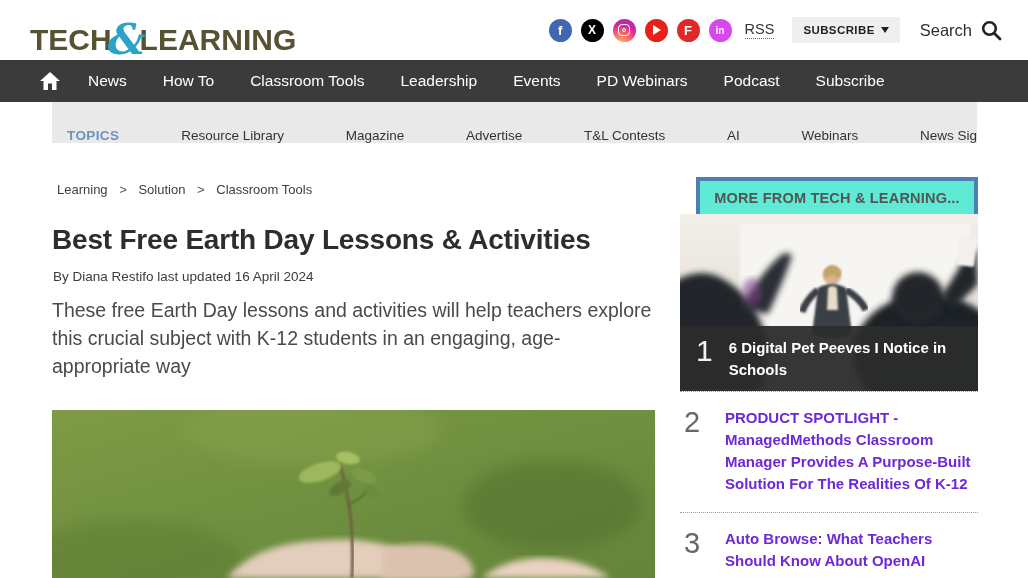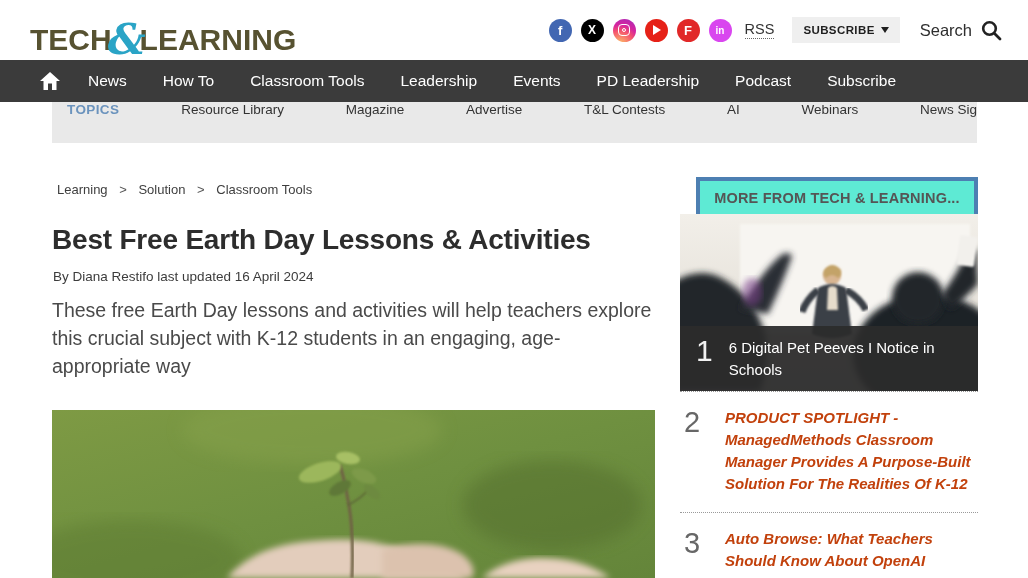--- a/index.html
+++ b/index.html
@@ -36,21 +36,21 @@
                border-top:6px solid #1f1f1f; margin-left:6px; }
   .search { margin-left:20px; display:flex; align-items:center; cursor:pointer; }
   .search-label { font-size:16.5px; color:#2e2e2e; margin-right:9px; }
   
   .nav { position:absolute; top:60px; left:0; width:100%; height:42px; background:#3b3b3b;
          display:flex; align-items:center; padding-left:40px; }
   .nav-home { display:flex; align-items:center; margin-right:28px; cursor:pointer; }
   .nav a { color:#fff; text-decoration:none; font-size:15.5px; margin-right:36px; white-space:nowrap; }
   
   .topics { position:absolute; top:102px; left:52px; width:925px; height:41px; background:#e9e9e9;
-            display:flex; align-items:flex-start; justify-content:space-between;
+            display:flex; align-items:flex-end; justify-content:space-between;
             padding-left:15px; font-size:13.5px; overflow:hidden; }
   .topics-label { color:#6b93bd; font-weight:bold; letter-spacing:0.4px; cursor:pointer; white-space:nowrap; }
   .topics a { color:#333; text-decoration:none; white-space:nowrap; }
   
   .breadcrumb { position:absolute; top:182px; left:57px; font-size:13px; color:#3e3e3e; }
   .breadcrumb span.crumb { cursor:pointer; }
   .breadcrumb span.sep { margin:0 8px; color:#555; }
   .article-title { position:absolute; top:224px; left:52px; width:620px; font-size:28px;
                    font-weight:bold; color:#2d2d2d; letter-spacing:-0.2px; }
   .byline { position:absolute; top:269px; left:53px; font-size:13.5px; color:#3c3c3c; }
@@ -61,25 +61,25 @@
   .sidebar { position:absolute; left:680px; top:177px; width:298px; }
   .sb-header { border:4px solid #4d7fb2; border-bottom:none; background:#5eead4; height:37px;
                display:flex; align-items:center; justify-content:center; font-size:14.5px;
                font-weight:bold; color:#555; letter-spacing:0.2px;margin-left:16px; }
   .sb-hero { position:relative; width:100%; height:177px; cursor:pointer; }
   .sb-hero svg { display:block; }
   .sb-overlay { position:absolute; left:0; bottom:0; width:100%; min-height:62px;
                 background:rgba(44,44,44,0.94); display:flex; align-items:flex-start;
                 padding:9px 12px 10px 16px; }
   .sb-num-light { font-size:30px; color:#f2f2f2; font-weight:normal; margin-right:16px; line-height:32px; }
-  .sb-overlay-title { font-size:15px; font-weight:normal; color:#fff; line-height:22px; padding-top:2px; }
+  .sb-overlay-title { font-size:15px; font-weight:bold; color:#fff; line-height:22px; padding-top:2px; }
   .sb-sep { border-top:1.5px dotted #9a9a9a; margin:0; }
   .sb-item { display:flex; padding:15px 0 17px; cursor:pointer; }
   .sb-num { font-size:29px; color:#676767; width:45px; flex-shrink:0; line-height:30px; padding-left:4px; }
-  .sb-title { font-size:15px; font-weight:bold; color:#c2410c; line-height:22px; padding-right:4px;font-style:italic; }
+  .sb-title { font-size:15px; font-weight:bold; color:#6d28d9; line-height:22px; padding-right:4px; }
 </style>
 </head>
 <body>
 
 <div class="page">
 
   <div class="header">
     <div class="logo"><span>TECH</span><span class="amp">&amp;</span><span>LEARNING</span></div>
 
     <div class="header-right">
@@ -114,21 +114,21 @@
     <span class="nav-home">
       <svg width="20" height="18" viewBox="0 0 20 18">
         <path d="M10 0 L20 9 H16.5 V18 H12 V11.5 H8 V18 H3.5 V9 H0 Z" fill="#fff"></path>
       </svg>
     </span>
     <a href="#">News</a>
     <a href="#">How To</a>
     <a href="#">Classroom Tools</a>
     <a href="#">Leadership</a>
     <a href="#">Events</a>
-    <a href="#">PD Leadership</a>
+    <a href="#">PD Webinars</a>
     <a href="#">Podcast</a>
     <a href="#">Subscribe</a>
   </div>
 
   <div class="topics">
     <span class="topics-label">TOPICS</span>
     <a href="#">Resource Library</a>
     <a href="#">Magazine</a>
     <a href="#">Advertise</a>
     <a href="#">T&amp;L Contests</a>

